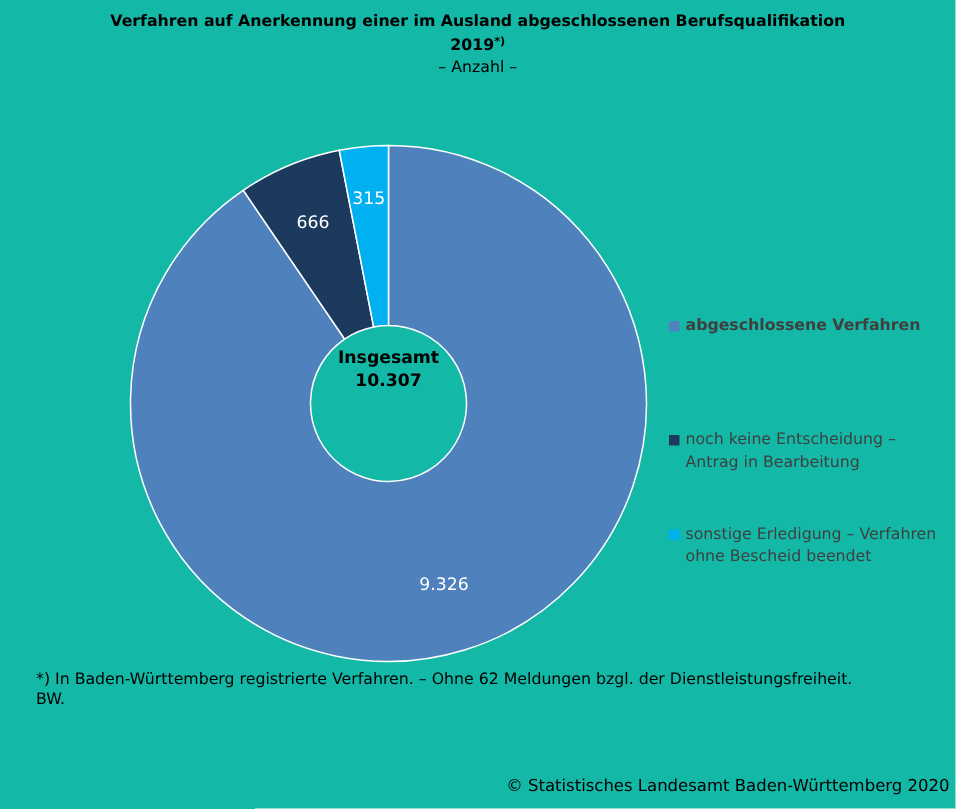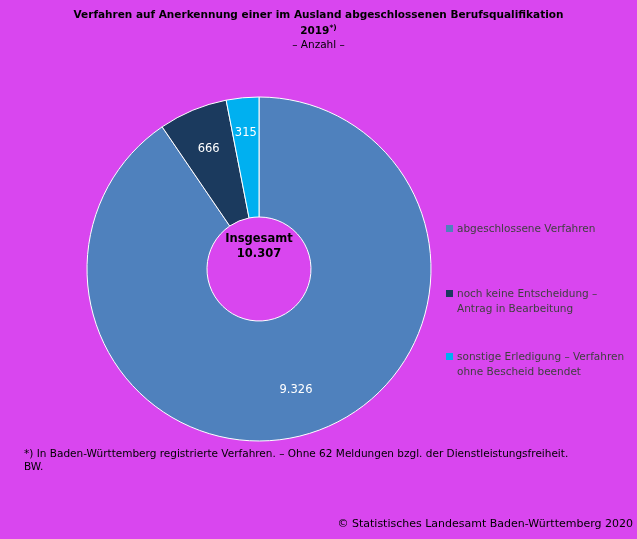--- a/index.html
+++ b/index.html
@@ -1,17 +1,17 @@
 <!DOCTYPE html>
 <html><head>
 <meta charset="utf-8">
 <style>
   html,body{margin:0;padding:0;background:#fff;}
   body{font-family:"DejaVu Sans","Liberation Sans",sans-serif;}
-  #stage{position:relative;width:637px;height:539px;background:#d946ef;overflow:hidden;}
+  #stage{position:relative;width:637px;height:539px;background:#14b8a6;overflow:hidden;}
 
   .title-block{position:absolute;top:8px;left:0;width:637px;text-align:center;color:#000;
                font-size:10.5px;line-height:13px;}
   .title-line{font-weight:bold;}
   .title-sup{font-size:7.5px;vertical-align:3.5px;font-weight:bold;}
   .subtitle-line{font-weight:normal;margin-top:1px;}
 
   svg.donut{position:absolute;left:0;top:0;}
   svg.donut text.slice-label{font-family:"DejaVu Sans","Liberation Sans",sans-serif;
                font-size:11.5px;fill:#ffffff;}
@@ -47,21 +47,21 @@
       <text x="208.7" y="152.3" text-anchor="middle" class="slice-label">666</text>
       <path d="M226.17 100.16 A172 172 0 0 1 259.00 97.00 L259.00 217.00 A52 52 0 0 0 249.08 217.96 Z" fill="#00B0F0" stroke="#ffffff" stroke-width="1"></path>
       <text x="245.8" y="136.0" text-anchor="middle" class="slice-label">315</text>
     </svg>
 
   <div class="center-label">
     <div>Insgesamt</div>
     <div>10.307</div>
   </div>
 
-  <div class="legend-item" style="top:221px;">
+  <div class="legend-item" style="top:210px;font-weight:bold;">
     <span class="legend-swatch" style="background: rgb(79, 129, 189);"></span>
     <span class="legend-text">abgeschlossene Verfahren</span>
     <span class="legend-text"></span>
   </div>
   <div class="legend-item" style="top:286px;">
     <span class="legend-swatch" style="background: rgb(27, 58, 94);"></span>
     <span class="legend-text">noch keine Entscheidung –</span>
     <span class="legend-text">Antrag in Bearbeitung</span>
   </div>
   <div class="legend-item" style="top:349px;">

